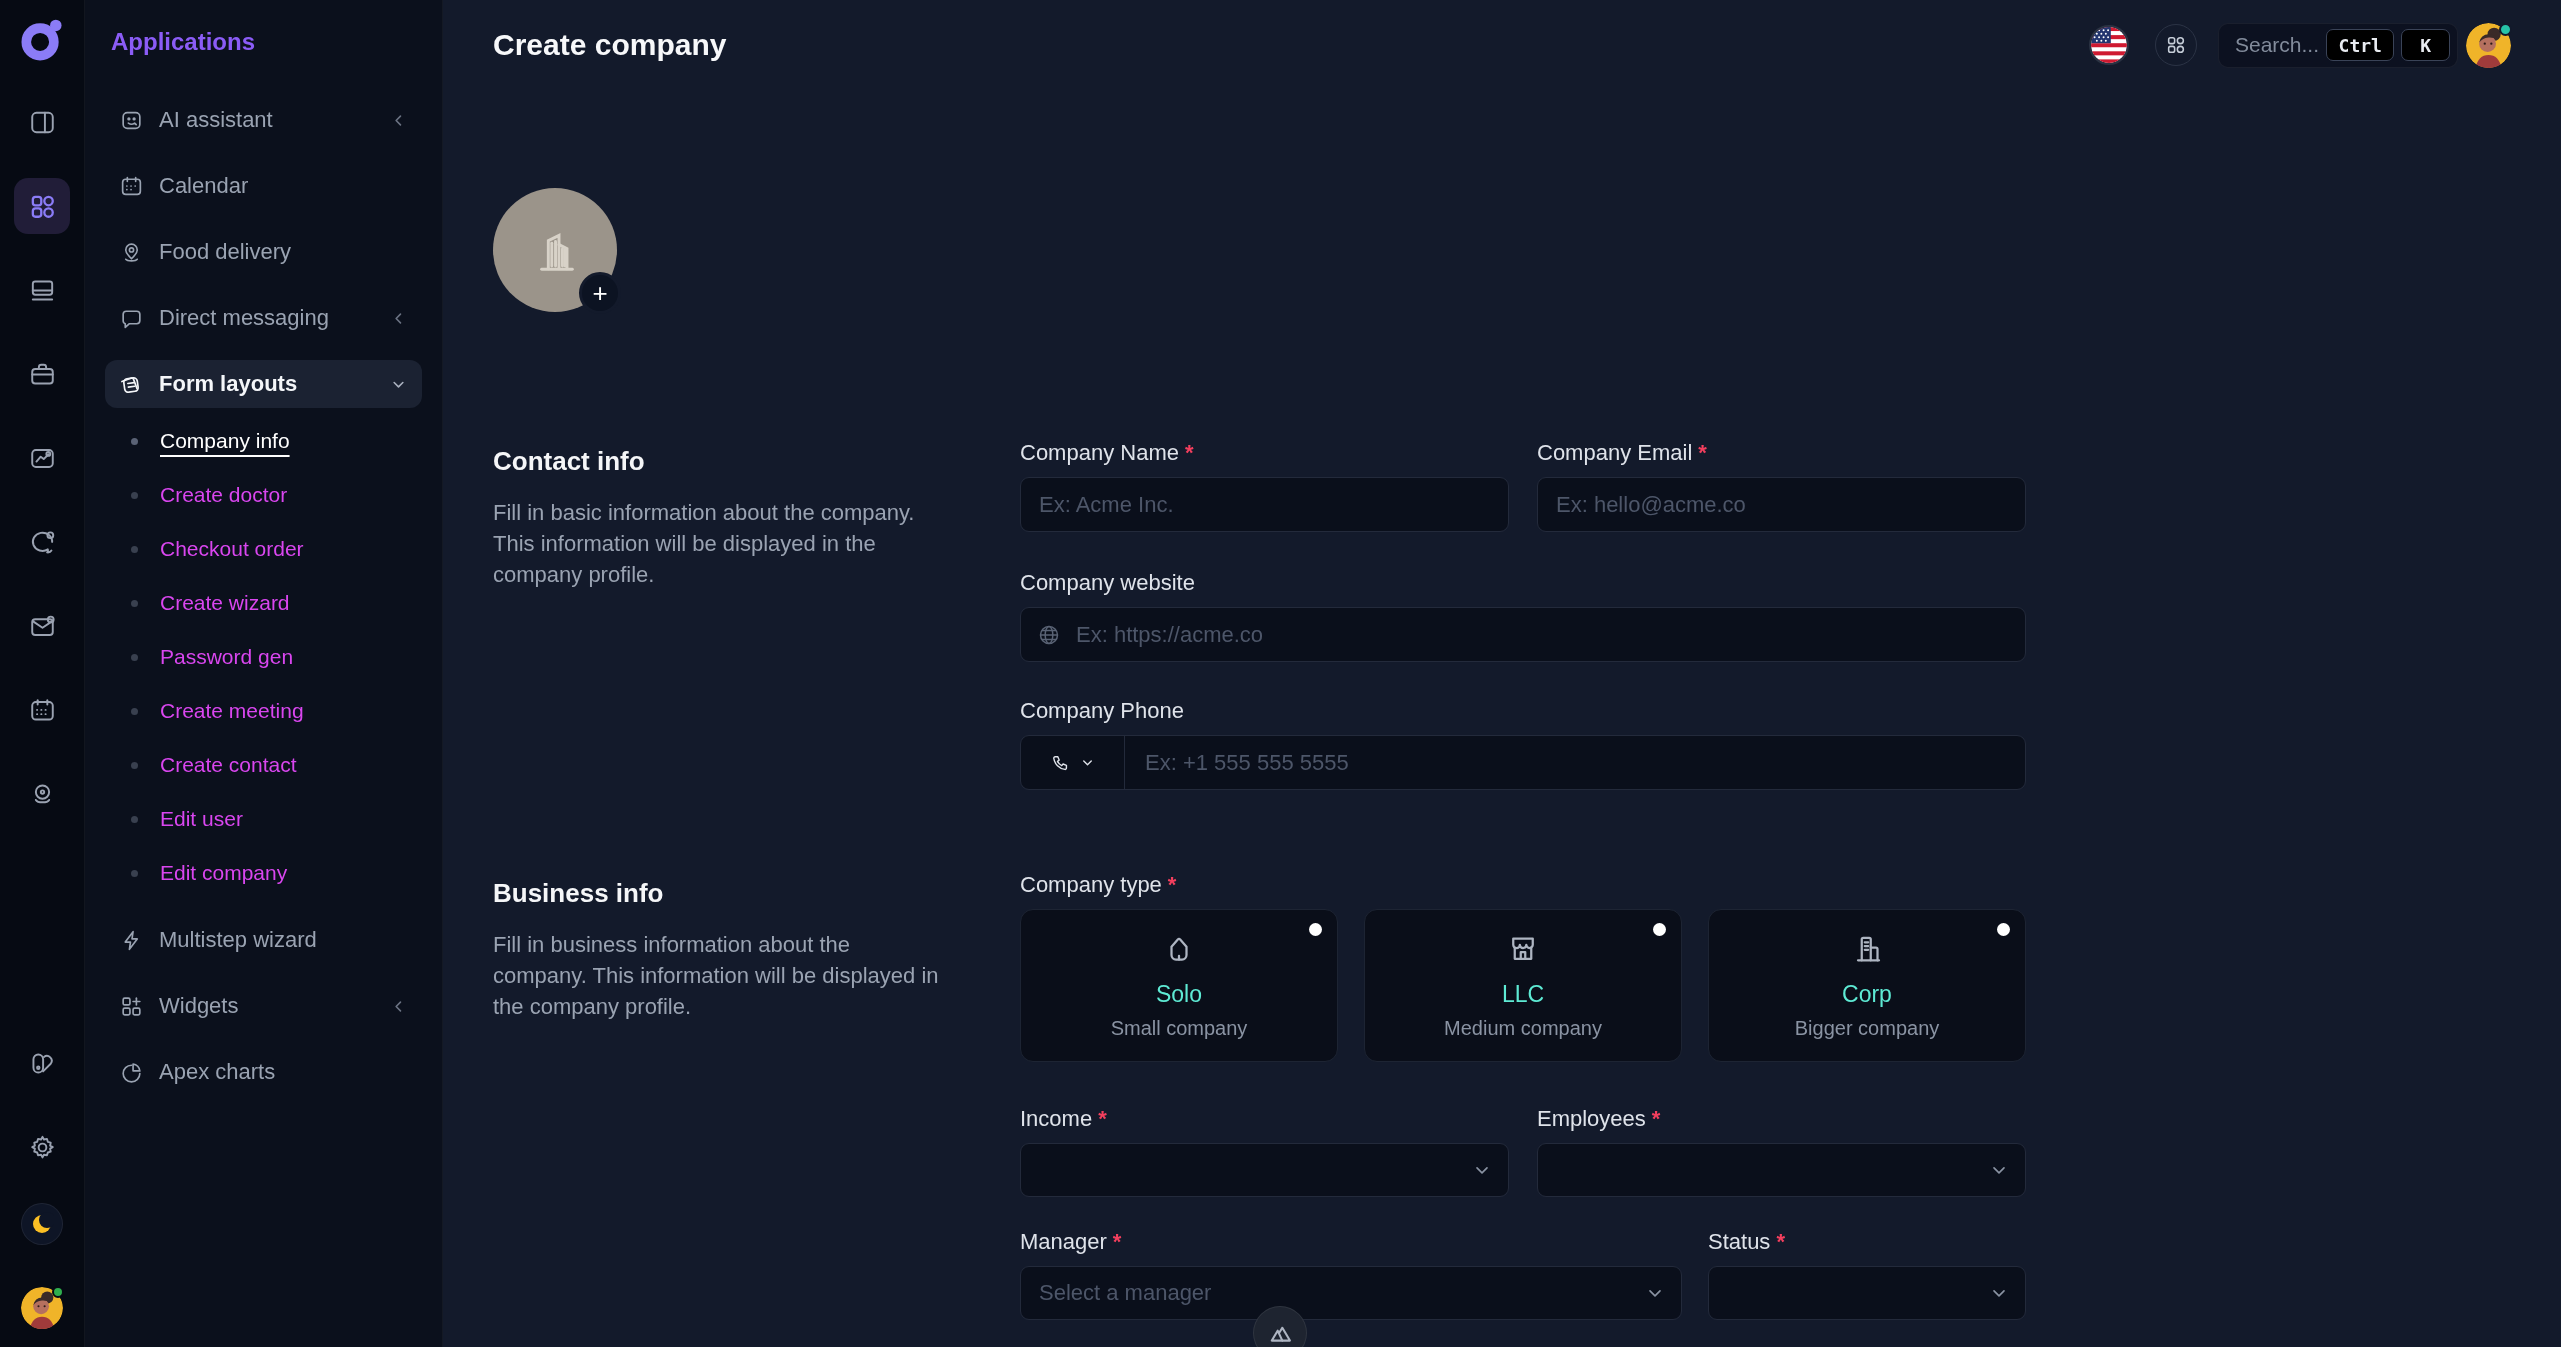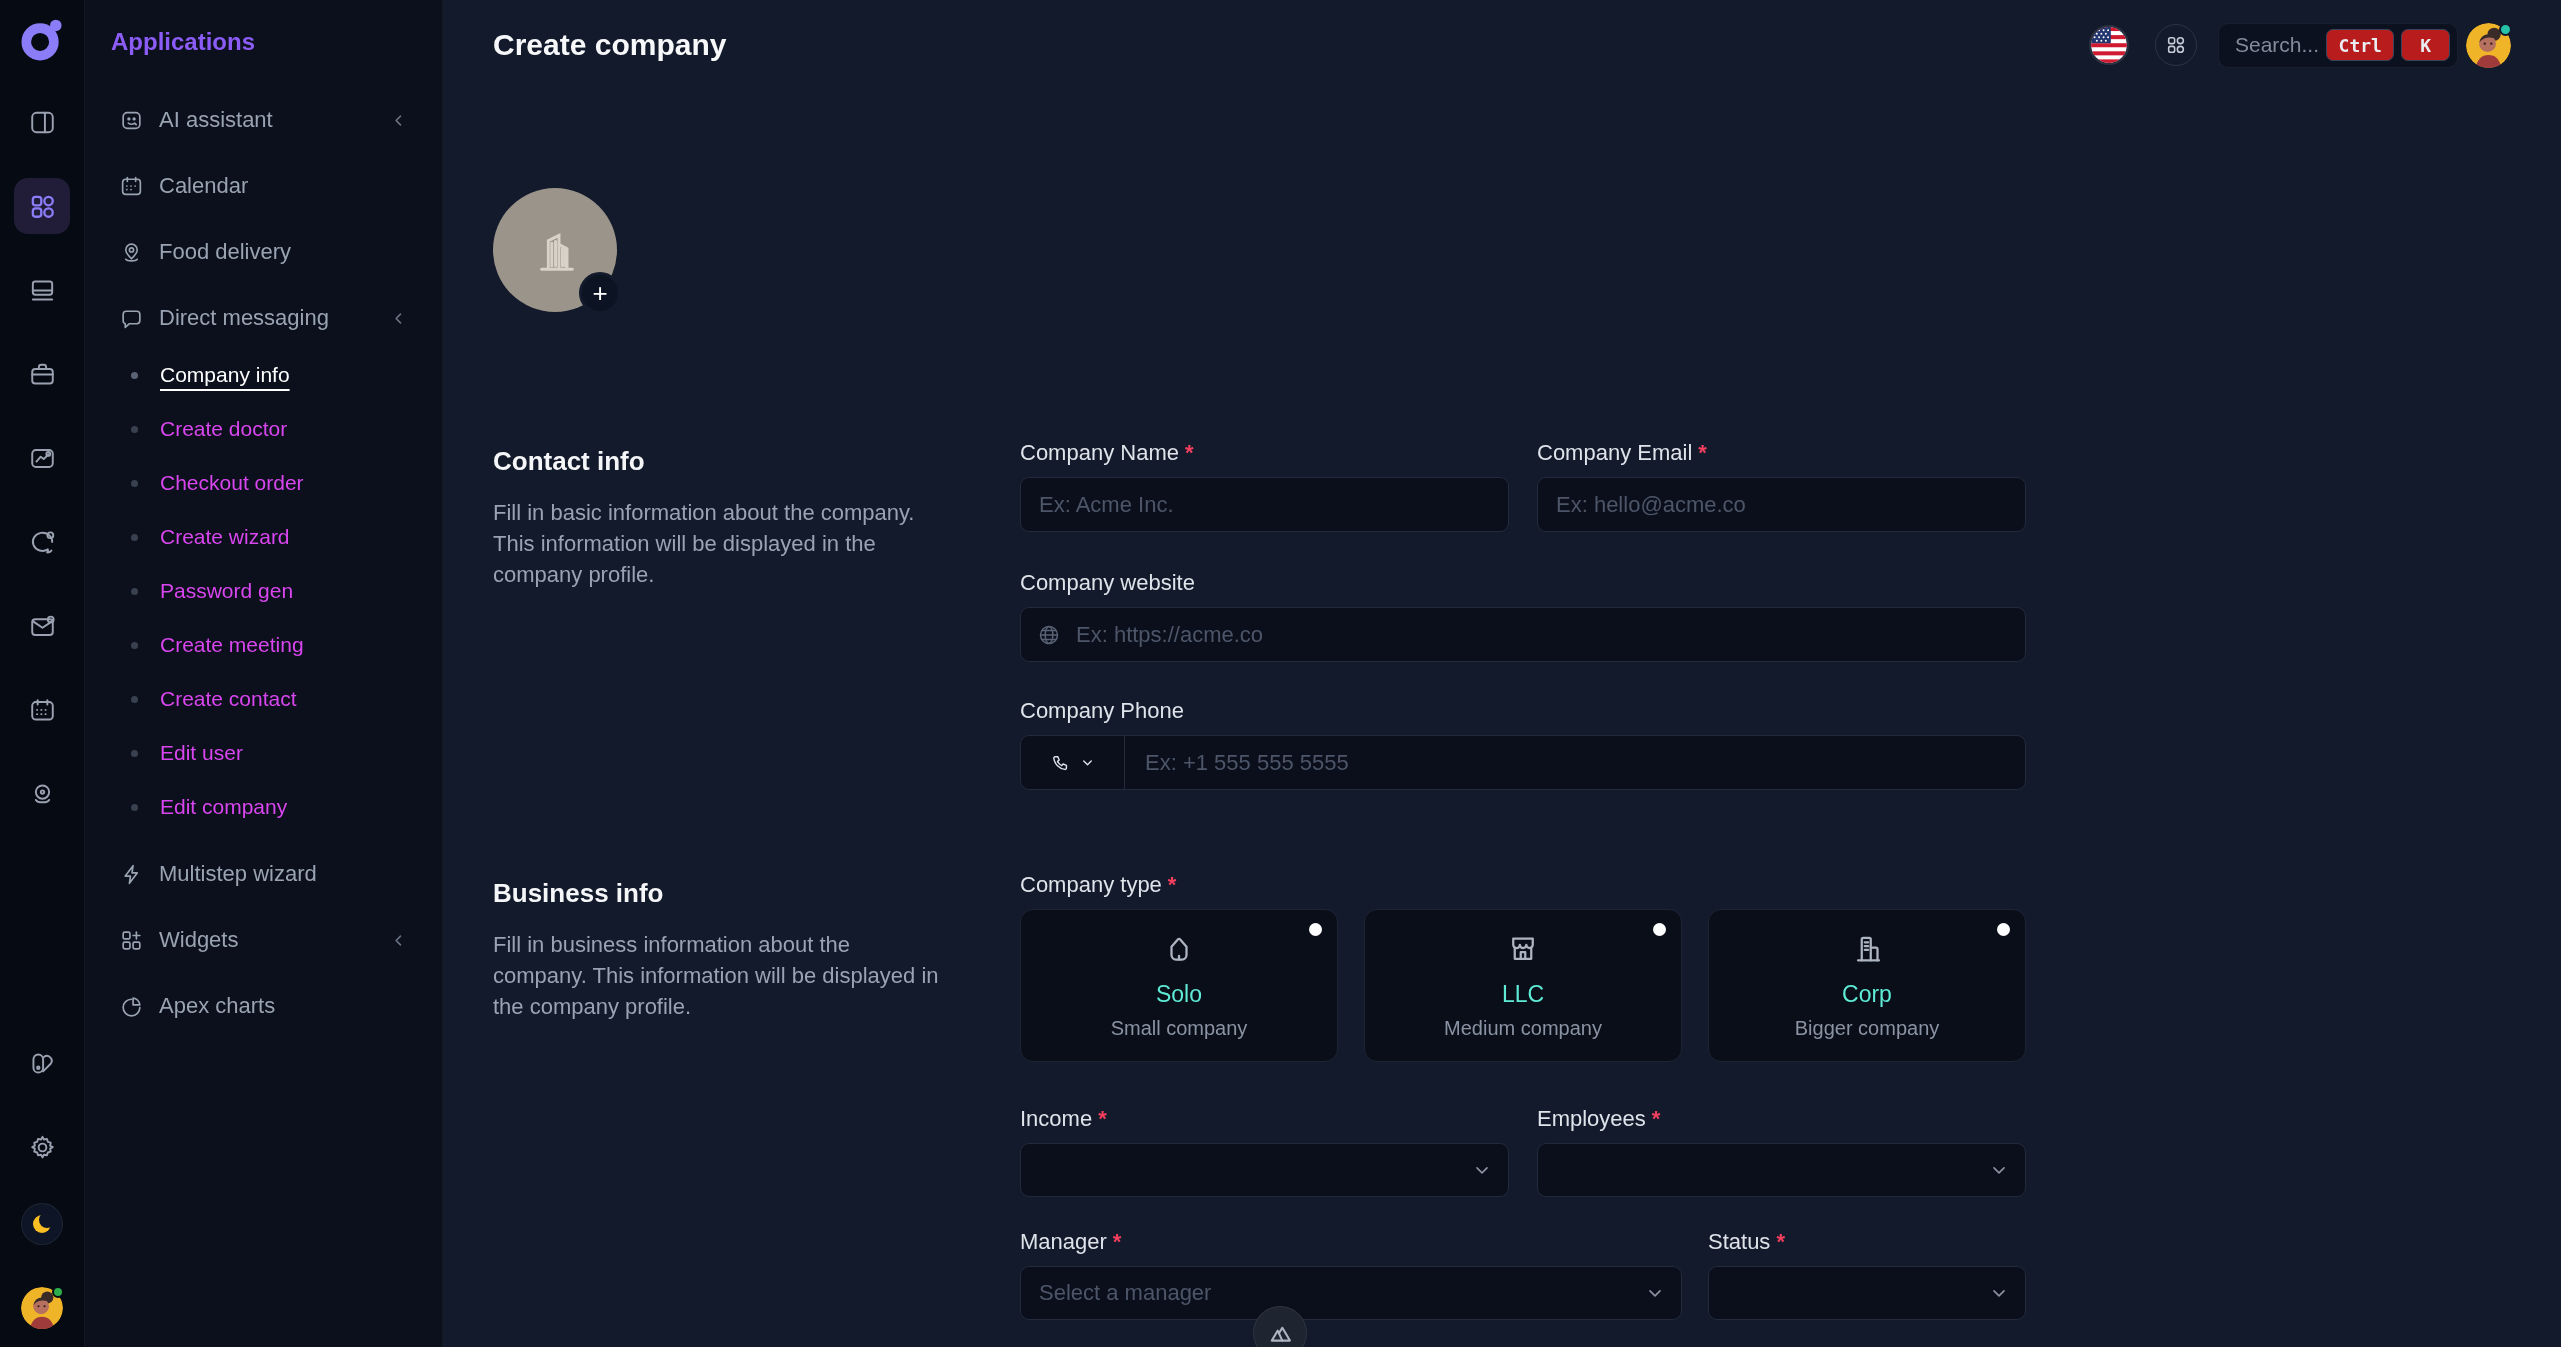--- a/index.html
+++ b/index.html
@@ -48,21 +48,21 @@
   .page-title { font-size:30px; font-weight:700; color:#f7f8fa; }
   .hdr-right { display:flex; align-items:center; }
   .flag-btn { width:40px; height:40px; border-radius:50%; overflow:hidden; border:2px solid #2a3242; cursor:pointer; flex-shrink:0; }
   .apps-btn { width:42px; height:42px; border-radius:50%; border:1px solid #2b3345; color:#c6cdd8;
               display:flex; align-items:center; justify-content:center; margin-left:26px; cursor:pointer; }
   .apps-btn svg { width:22px; height:22px; }
   .searchbox { margin-left:21px; width:240px; height:45px; background:#0c1120; border:1px solid rgba(255,255,255,.06);
                border-radius:10px; display:flex; align-items:center; padding:0 7px 0 16px; cursor:text; }
   .searchbox .ph { color:#828b9b; font-size:21px; flex:1; }
   .kbd { font-family:"DejaVu Sans Mono", monospace; font-size:18px; font-weight:700; color:#e9ecf1;
-         background:#b91c1c; border:1px solid #3a4357; border-radius:7px; height:32px; min-width:32px;
+         background:#000000; border:1px solid #3a4357; border-radius:7px; height:32px; min-width:32px;
          display:flex; align-items:center; justify-content:center; padding:0 20px; margin-left:7px; }
   .hdr-avatar { position:relative; width:45px; height:45px; margin-left:8px; cursor:pointer; flex-shrink:0; }
   .hdr-avatar .dot { position:absolute; top:0; right:-1px; width:13px; height:13px; border-radius:50%;
                      background:#27c3a8; border:2px solid #131a2b; }
   .avatar-img { width:100%; height:100%; border-radius:50%; display:block; }
 
   
   .row { display:flex; align-items:flex-start; }
   .row-1 { margin-top:104px; }
   .row-2 { margin-top:128px; }
@@ -307,20 +307,32 @@
     <div class="nav-item">
       <svg class="mi" viewBox="0 0 24 24" fill="none" stroke="currentColor" stroke-width="1.6" stroke-linecap="round" stroke-linejoin="round">
           <path d="M7 5 h10 a3 3 0 0 1 3 3 v6 a3 3 0 0 1 -3 3 h-7 l-4 3.5 v-3.5 a3 3 0 0 1 -2-3 v-6 a3 3 0 0 1 3-3 z"></path>
         </svg>
       <span class="lbl">Direct messaging</span>
       <svg class="chev" viewBox="0 0 24 24" fill="none" stroke="currentColor" stroke-width="2" stroke-linecap="round" stroke-linejoin="round">
           <polyline points="14.5,6.5 9,12 14.5,17.5"></polyline>
         </svg>
     </div>
 
+    <div class="nav-item active">
+      <svg class="mi" viewBox="0 0 24 24" fill="none" stroke="currentColor" stroke-width="1.6" stroke-linecap="round" stroke-linejoin="round">
+          <path d="M7.5 6.5 l9-2 a2 2 0 0 1 2.4 1.5 l2 9" transform="translate(-4 2) rotate(-8 12 12)"></path>
+          <rect x="5" y="6" width="13" height="13" rx="3.5" transform="rotate(-8 11.5 12.5)"></rect>
+          <line x1="8.5" y1="11" x2="14.5" y2="10.2"></line>
+          <line x1="9" y1="14.5" x2="15" y2="13.7"></line>
+        </svg>
+      <span class="lbl">Form layouts</span>
+      <svg class="chev" viewBox="0 0 24 24" fill="none" stroke="currentColor" stroke-width="2" stroke-linecap="round" stroke-linejoin="round">
+          <polyline points="6.5,9.5 12,15 17.5,9.5"></polyline>
+        </svg>
+    </div>
 
     <ul class="subnav">
       <li class="active">
           <span class="bullet"></span>
           <span class="txt">Company info</span>
         </li>
       <li>
           <span class="bullet"></span>
           <span class="txt">Create doctor</span>
         </li>

